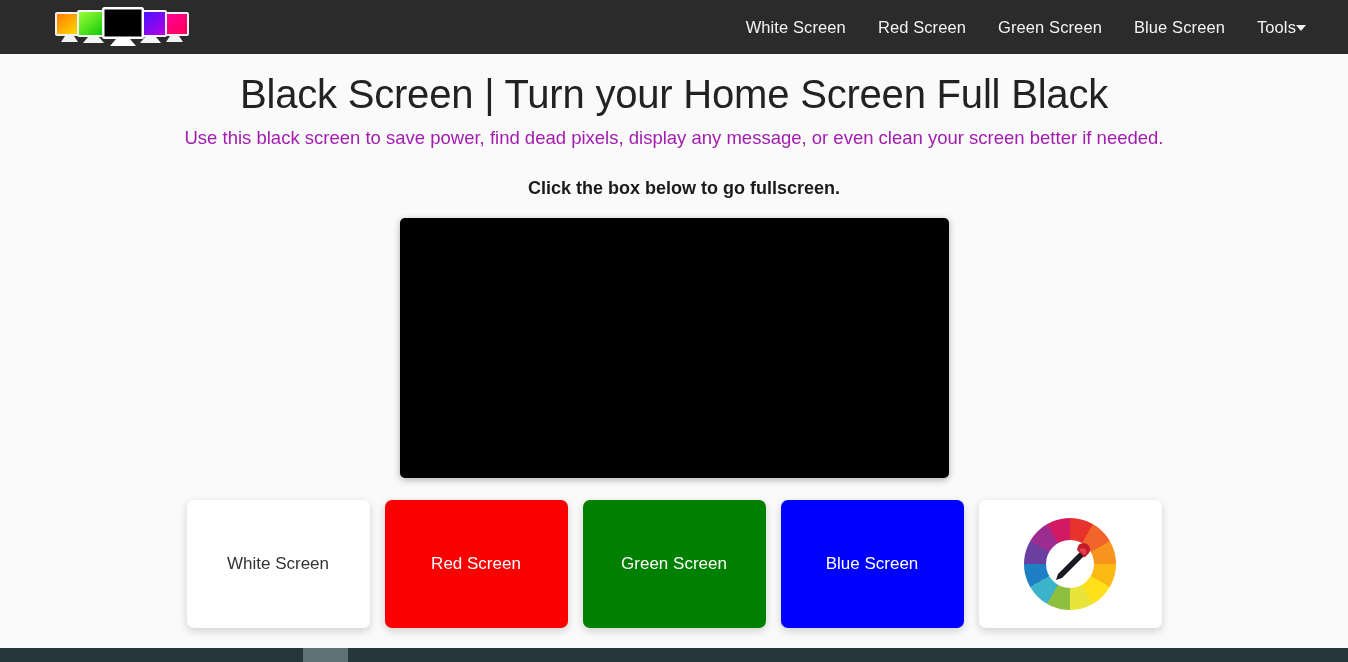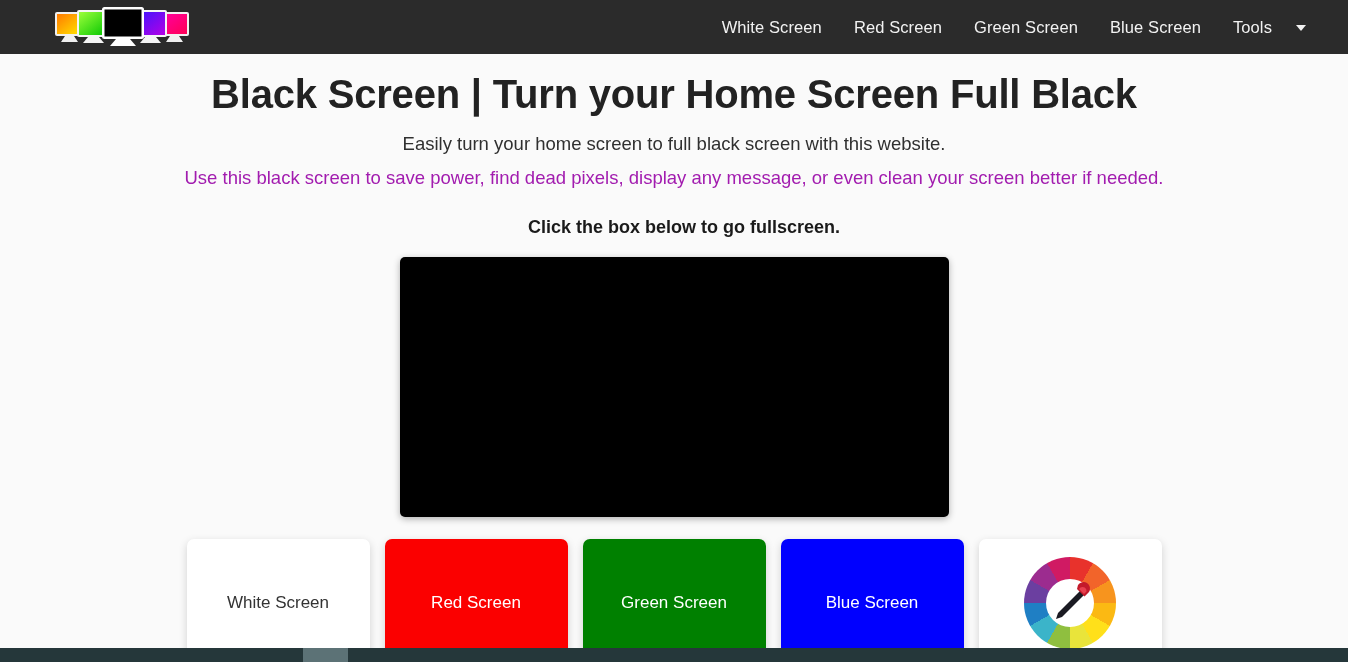--- a/index.html
+++ b/index.html
@@ -47,21 +47,21 @@
     font-size: 16.5px;
     padding: 6px 16px;
     white-space: nowrap;
     cursor: pointer;
     letter-spacing: 0.1px;
   }
 
   .nav-item.tools {
     display: flex;
     align-items: center;
-    gap: 24px;
+    gap: 0;
     padding-right: 6px;
   }
 
   .caret {
     width: 0;
     height: 0;
     border-left: 5px solid transparent;
     border-right: 5px solid transparent;
     border-top: 6px solid #f2f2f2;
     display: inline-block;
@@ -70,21 +70,21 @@
   }
 
   
   .main {
     text-align: center;
     padding-top: 15px;
   }
 
   .page-title {
     font-size: 40px;
-    font-weight: bold;
+    font-weight: normal;
     color: #222222;
     letter-spacing: -0.2px;
     line-height: 1.25;
     padding: 0 40px;
   }
 
   .lead {
     font-size: 18.5px;
     color: #303030;
     line-height: 1.55;
@@ -257,21 +257,20 @@
       <span>Tools</span>
       <span class="caret"></span>
     </li>
   </ul>
 </div>
 
 <div class="main">
 
   <h1 class="page-title">Black Screen | Turn your Home Screen Full Black</h1>
 
-  <p class="lead">Easily turn your home screen to full black screen with this website.</p>
   <p class="lead-2">Use this black screen to save power, find dead pixels, display any message, or even clean your screen better if needed.</p>
 
   <p class="instruction">Click the box below to go fullscreen.</p>
 
   <div class="black-box"></div>
 
   <div class="cards">
 
     <div class="card" style="background:#ffffff;color:#333333;">
       <span class="card-label">White Screen</span>

